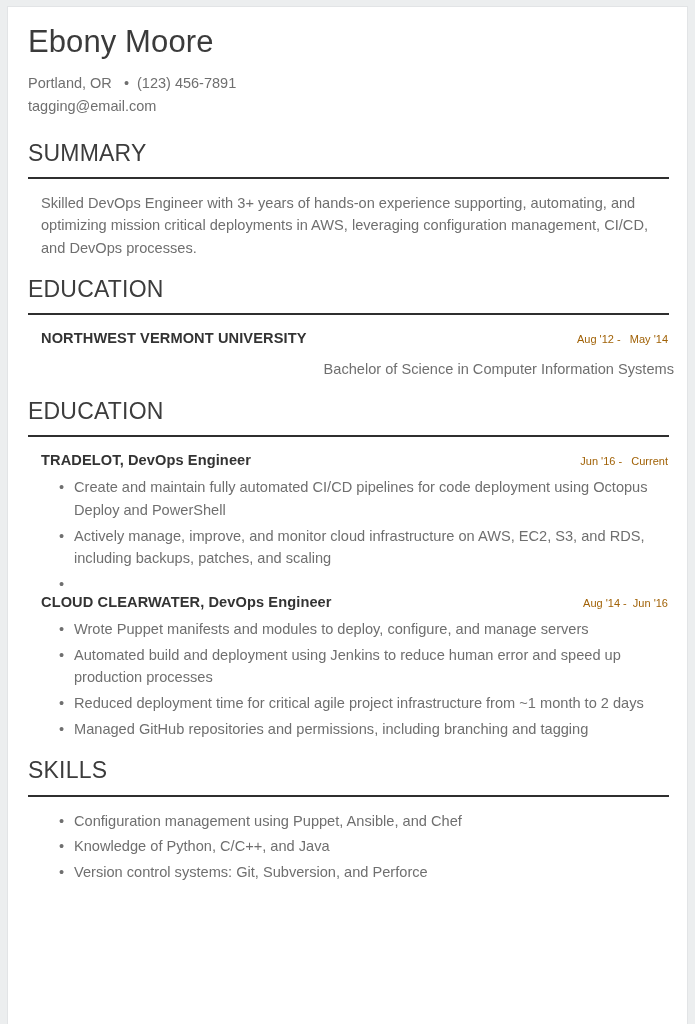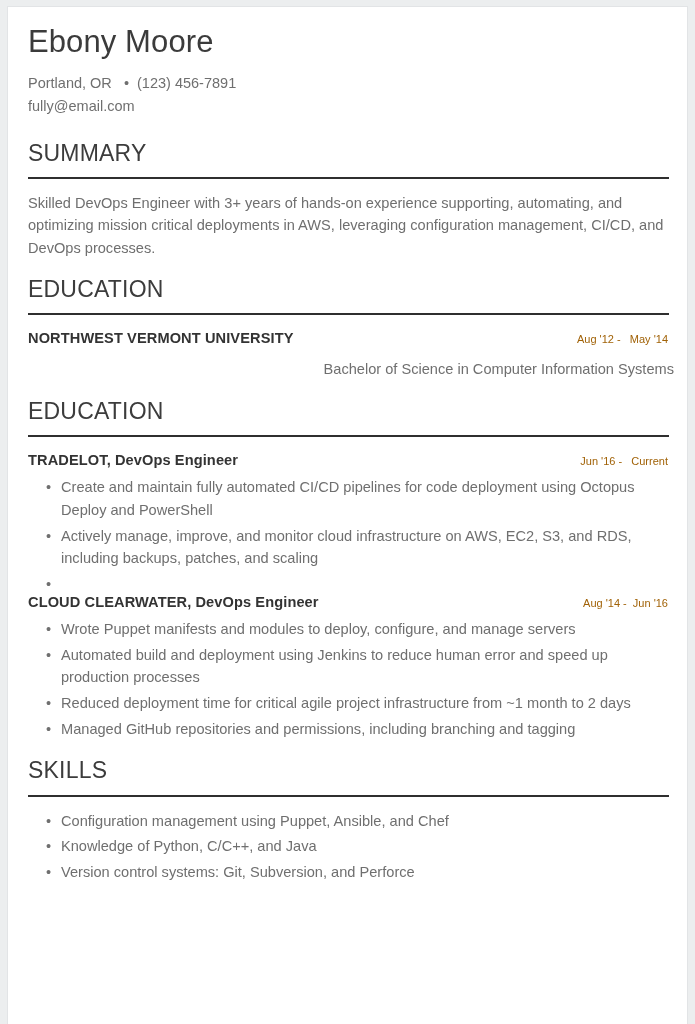--- a/index.html
+++ b/index.html
@@ -58,21 +58,21 @@
     line-height: 1.1;
     margin: 0;
   }
 
   .section-rule {
     height: 0;
     border-top: 2px solid #2f2f2f;
     margin: 11px 5px 0 0;
   }
 
-  .section-body { margin-top: 13px; }
+  .section-body { margin-top: 13px; margin-left: 13px; }
 
   .para {
     font-size: 14.6px;
     color: #6f6f6f;
     line-height: 1.53;
     margin: 0;
     padding-right: 8px;
   }
 
   
@@ -140,21 +140,21 @@
 </style>
 </head>
 <body>
 
 <div class="page-wrap">
   <div class="resume-page">
 
     <div>
       <h1 class="full-name">Ebony Moore</h1>
       <div class="contact-line">Portland, OR   •  (123) 456-7891</div>
-      <div class="contact-line">fully@email.com</div>
+      <div class="contact-line">tagging@email.com</div>
     </div>
 
     <div class="section section-summary">
       <h2 class="section-title">SUMMARY</h2>
       <div class="section-rule"></div>
       <div class="section-body">
         <p class="para">Skilled DevOps Engineer with 3+ years of hands-on experience supporting, automating, and optimizing mission critical deployments in AWS, leveraging configuration management, CI/CD, and DevOps processes.</p>
       </div>
     </div>
 

